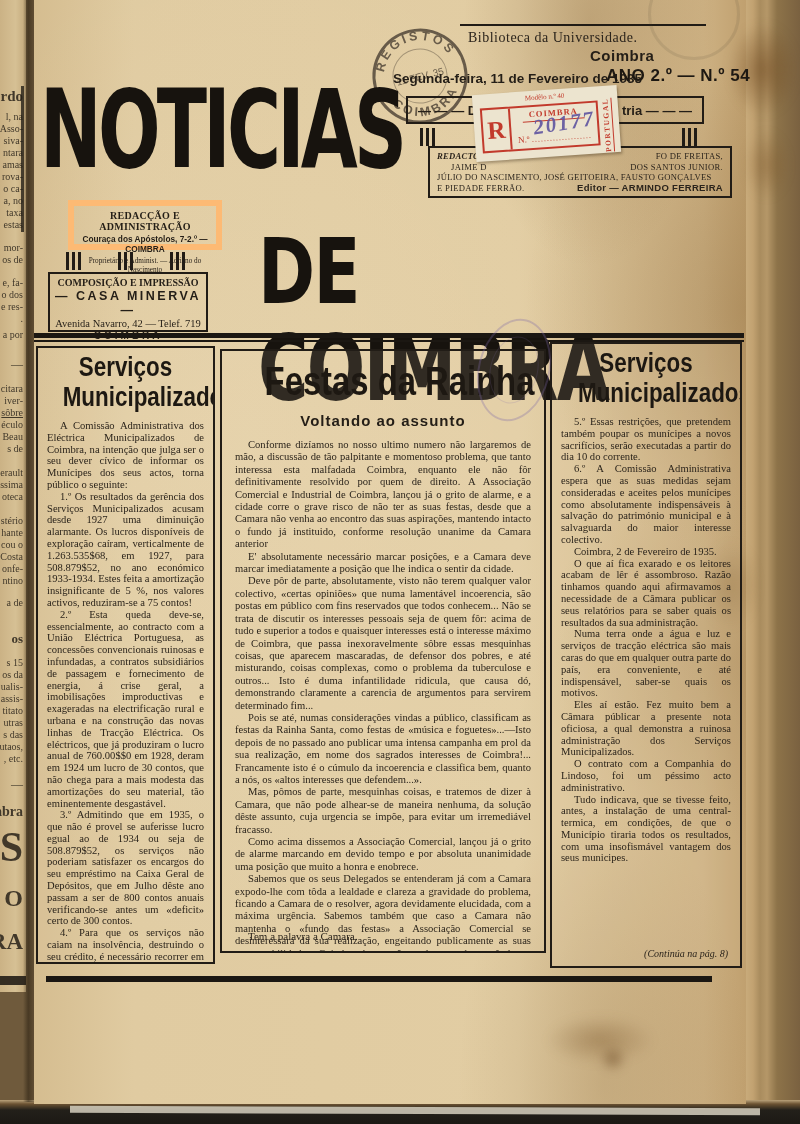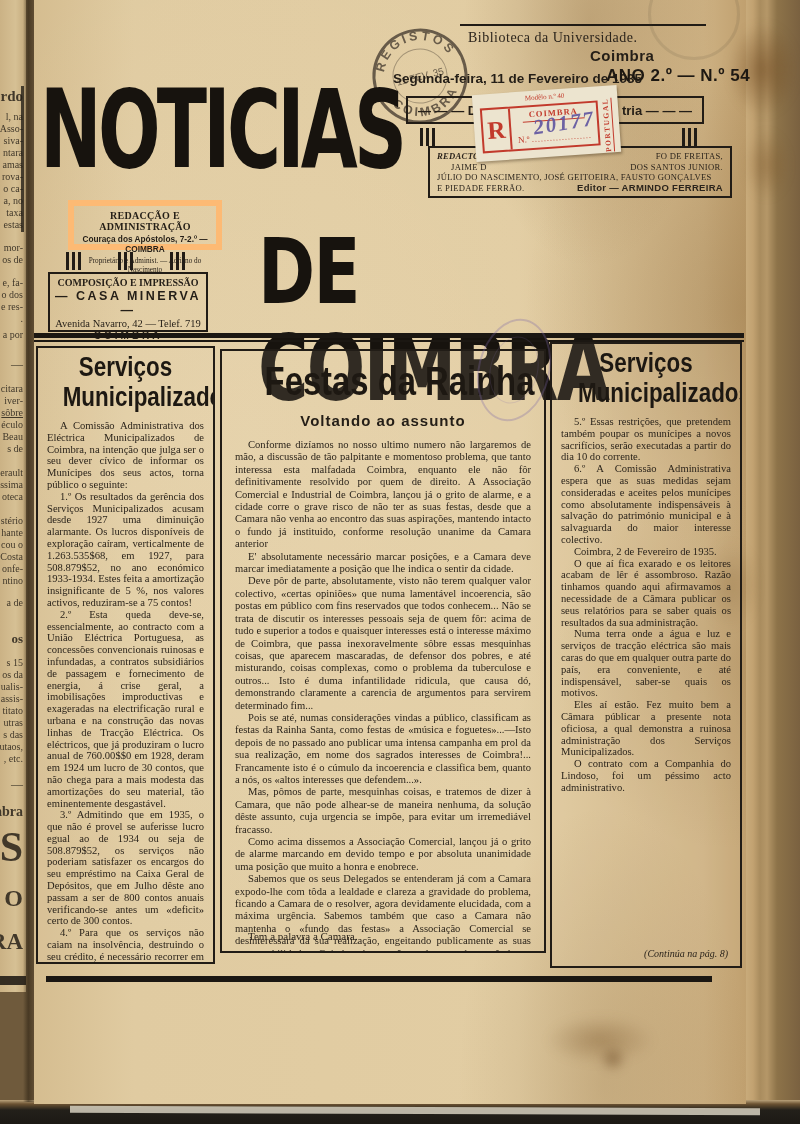--- a/index.html
+++ b/index.html
@@ -323,20 +323,21 @@
     <div class="colhead small">Serviços</div>
     <div class="colhead small">Municipalizados</div>
     <div class="body-text bt-side">
         <p>5.º Essas restrições, que pretendem também poupar os munícipes a novos sacrifícios, serão executadas a partir do dia 10 do corrente.</p>
         <p>6.º A Comissão Administrativa espera que as suas medidas sejam consideradas e aceites pelos munícipes como absolutamente indispensáveis à salvação do património municipal e à salvaguarda do maior interesse colectivo.</p>
         <p>Coimbra, 2 de Fevereiro de 1935.</p>
         <p>O que aí fica exarado e os leitores acabam de lêr é assombroso.  Razão tinhamos quando aqui afirmavamos a necessidade de a Câmara publicar os seus relatórios para se saber quais os resultados da sua administração.</p>
         <p>Numa terra onde a água e luz e serviços de tracção eléctrica são mais caras do que em qualquer outra parte do país, era conveniente, e até indispensável, saber-se quais os motivos.</p>
         <p>Eles aí estão.  Fez muito bem a Câmara públicar a presente nota oficiosa, a qual demonstra a ruinosa administração dos Serviços Municipalizados.</p>
         <p>O contrato com a Companhia do Lindoso, foi um péssimo acto administrativo.</p>
+        <p>Tudo indicava, que se tivesse feito, antes, a instalação de uma central-termica, em condições, de que o Município tiraria todos os resultados, com uma insofismável vantagem dos seus municipes.</p>
       </div>
     <div class="continuation">(Continúa na pág. 8)</div>
   </div>
 
   <div class="purple-stamp"></div>
   <div class="bottom-bar"></div>
 
 </div>
 
 </body></html>

